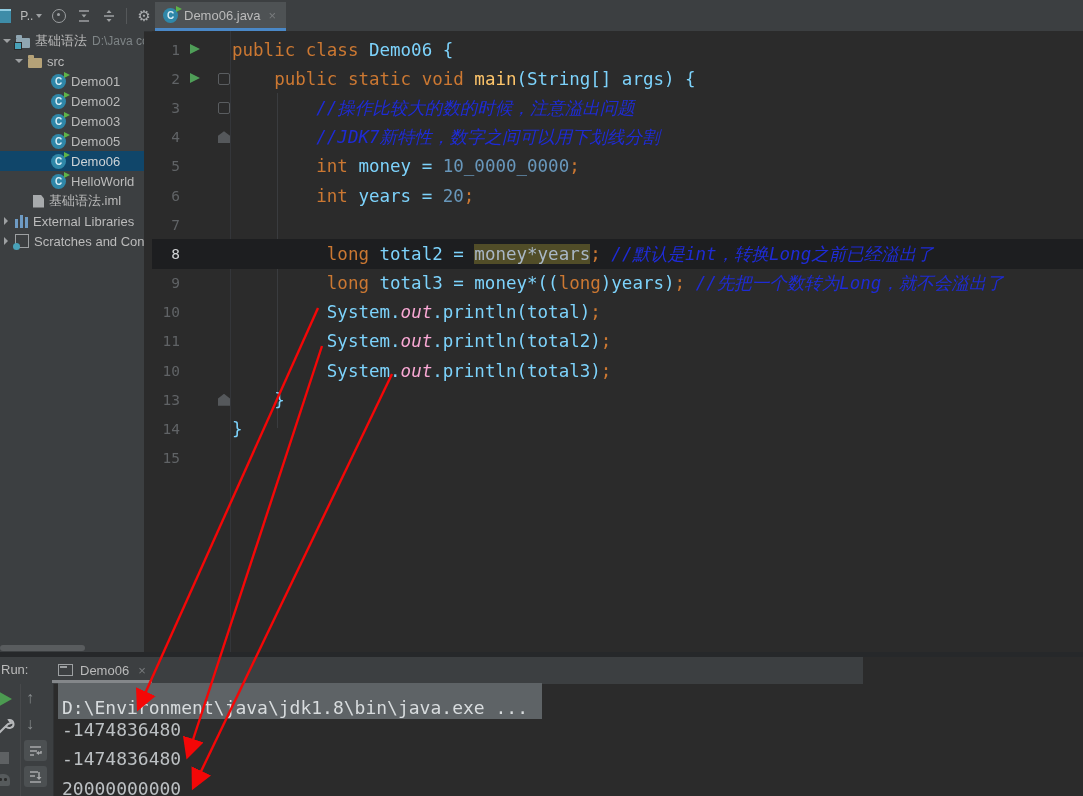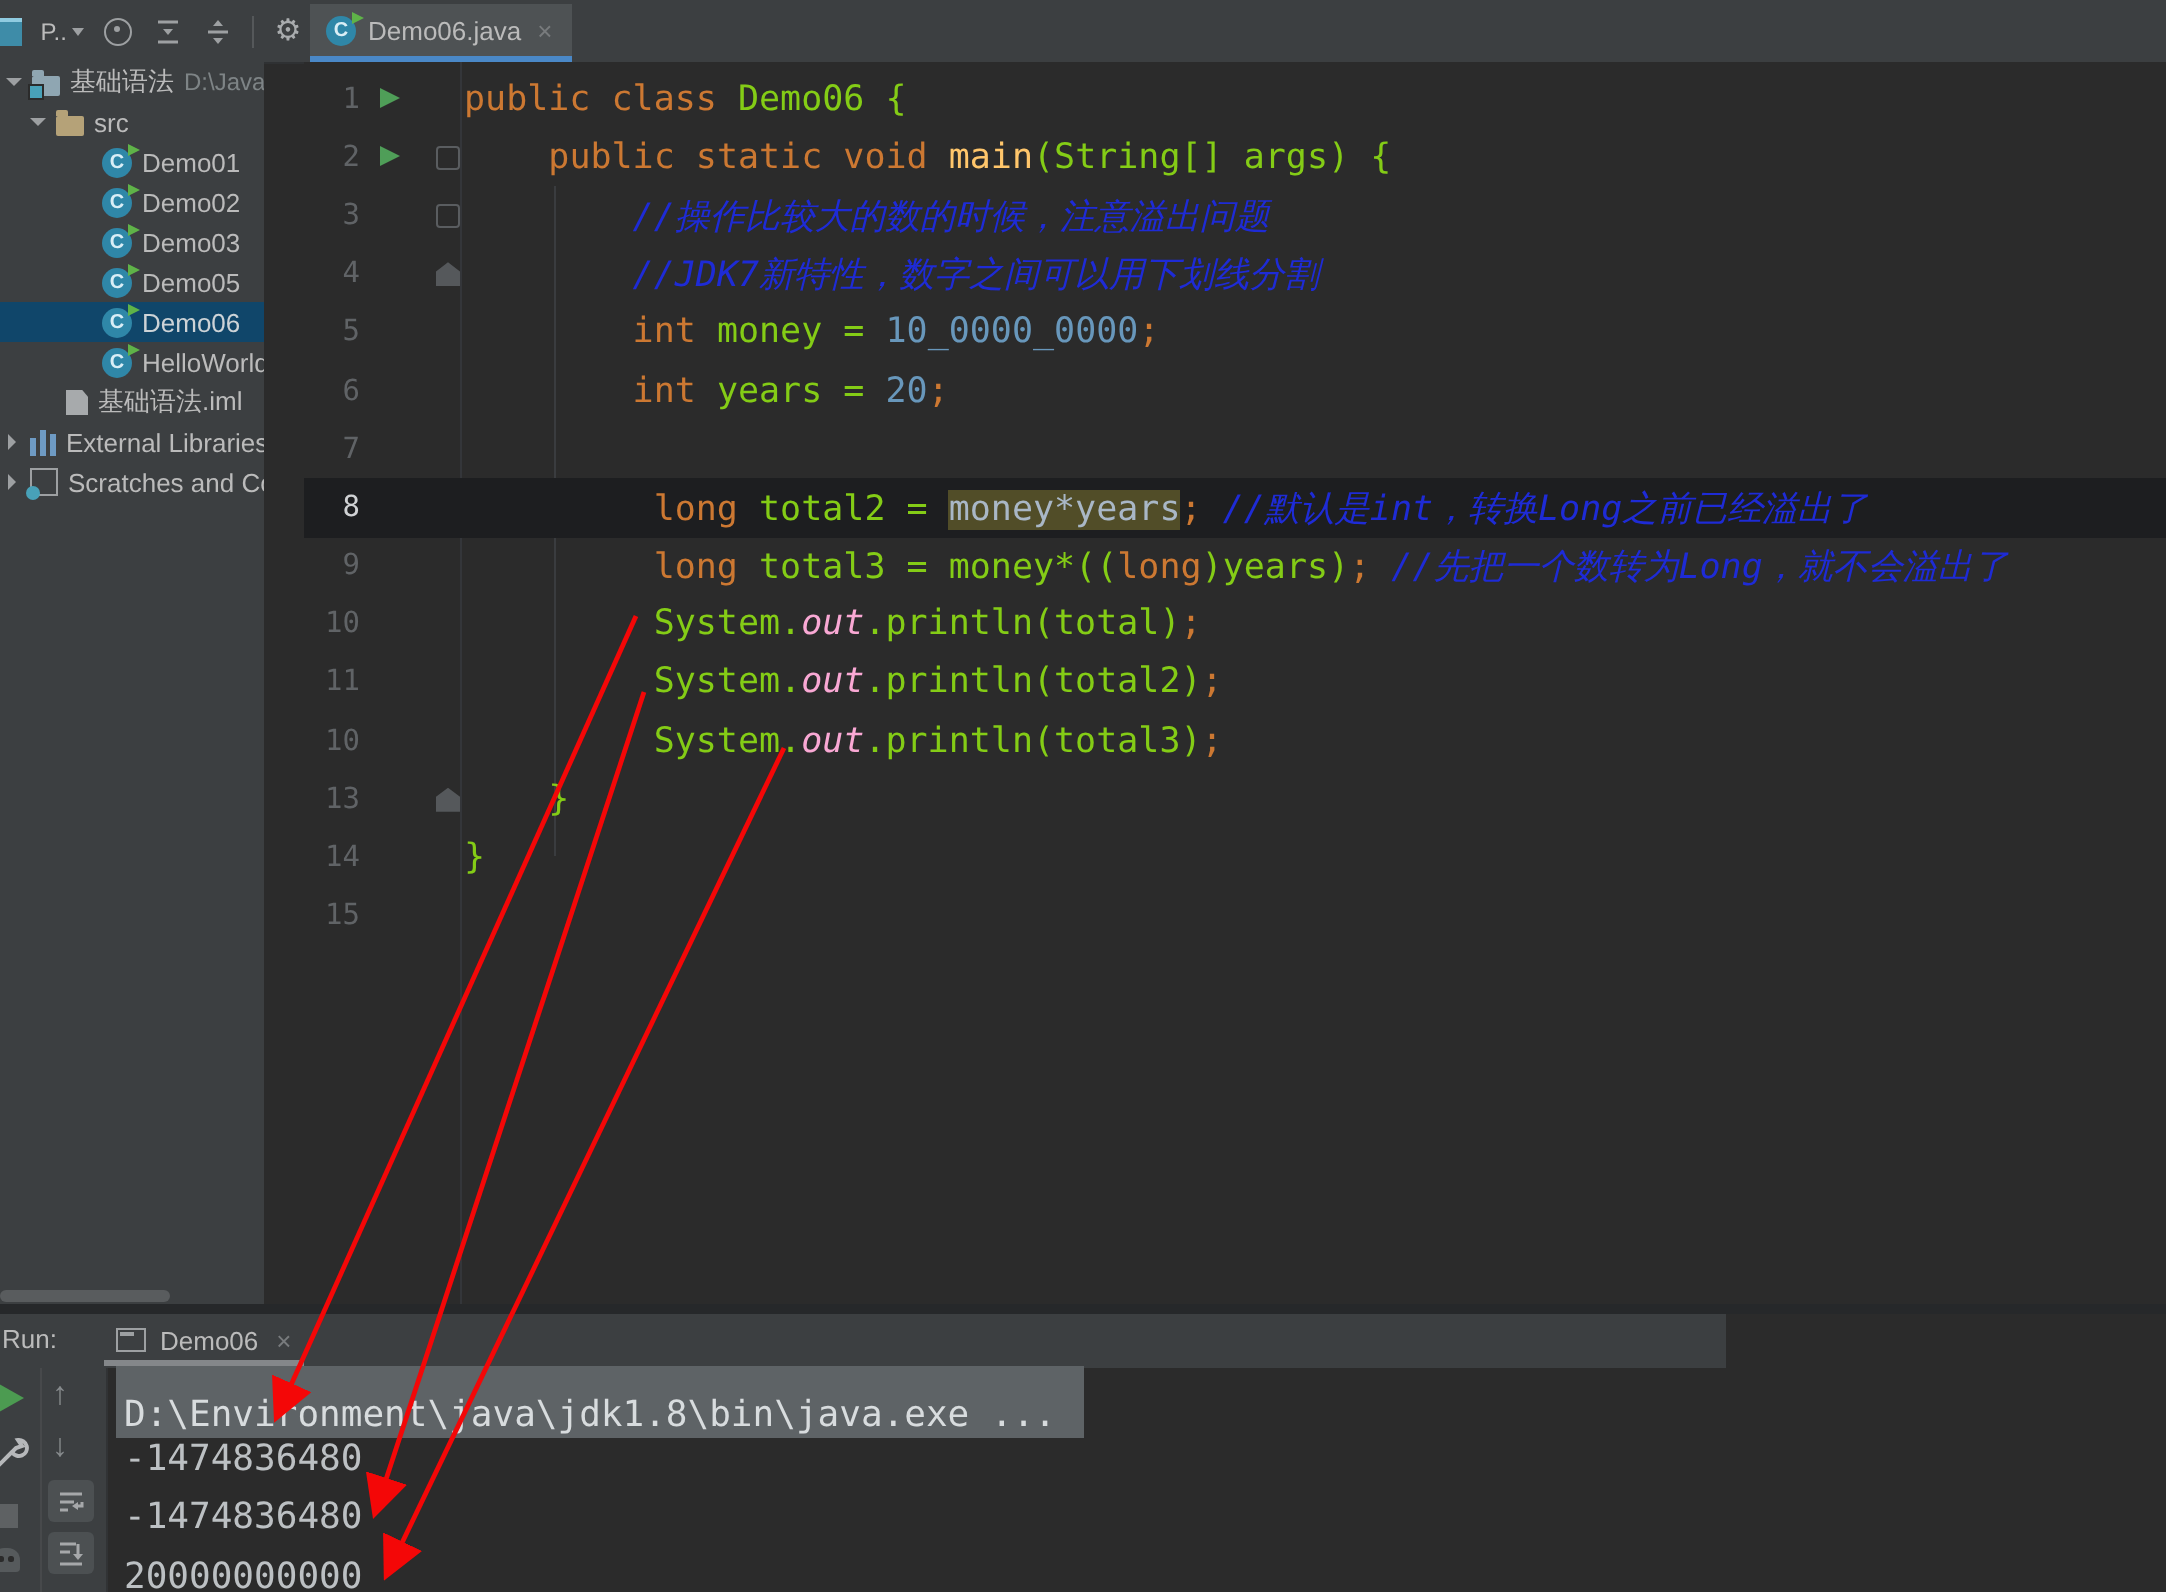--- a/index.html
+++ b/index.html
@@ -30,21 +30,21 @@
   .folder::before{content:'';position:absolute;top:-3px;left:0;width:6px;height:3px;border-radius:1px 1px 0 0;background:inherit;}
   .f-root{background:#8FA6B2;}
   .f-root::after{content:'';position:absolute;left:-2px;bottom:-2px;width:6px;height:6px;background:#48A1B8;border:1px solid #2B2B2B;}
   .f-src{background:#B5A278;}
   .ic-iml{width:11px;height:13px;background:#A7AAAC;clip-path:polygon(0 0,70% 0,100% 30%,100% 100%,0 100%);flex:none;}
   .ic-lib{display:inline-flex;gap:2px;align-items:flex-end;height:13px;flex:none;}
   .ic-lib i{display:block;width:3px;background:#6E9BC4;}
   .ic-scratch{position:relative;width:12px;height:12px;border:1.5px solid #9DA0A2;flex:none;}
   .ic-scratch::after{content:'';position:absolute;left:-3px;bottom:-3px;width:7px;height:7px;border-radius:50%;background:#48A1B8;}
   
-  .ptree{position:absolute;left:0;top:31px;width:132px;height:621px;background:#3C3F41;overflow:hidden;font-size:13px;}
+  .ptree{position:absolute;left:0;top:31px;width:144px;height:621px;background:#3C3F41;overflow:hidden;font-size:13px;}
   .trow{display:flex;align-items:center;gap:5px;height:20px;white-space:nowrap;color:#BBBBBB;}
   .trow.sel{background:#10466A;color:#CDD3D7;}
   .tpath{color:#7E8486;font-size:12px;}
   .chev{flex:none;width:8px;display:flex;justify-content:center;}
   .chev.open i{width:0;height:0;border-top:4px solid #9DA0A2;border-left:4px solid transparent;border-right:4px solid transparent;}
   .chev.closed i{width:0;height:0;border-left:4px solid #9DA0A2;border-top:4px solid transparent;border-bottom:4px solid transparent;}
   .pscroll{position:absolute;left:0;top:614px;width:85px;height:6px;background:#595C5E;border-radius:3px;}
   
   .editor{position:absolute;left:152px;top:31px;width:931px;height:621px;background:#2B2B2B;overflow:hidden;}
   .gutterline{position:absolute;left:78px;top:0;width:1px;height:100%;background:#34363A;}
@@ -56,21 +56,21 @@
   .lnum{position:absolute;left:0;top:0;width:28px;height:100%;display:flex;align-items:center;justify-content:flex-end;
         font-size:14.5px;color:#606366;font-family:"DejaVu Sans Mono",monospace;}
   .current .lnum{color:#D0D2D4;}
   .runarrow{position:absolute;left:38px;top:50%;margin-top:-5.5px;width:0;height:0;
         border-left:10px solid #4F9E58;border-top:5.5px solid transparent;border-bottom:5.5px solid transparent;}
   .foldbox{position:absolute;left:66px;top:50%;margin-top:-6px;width:10px;height:10px;border:1px solid #5A5D60;border-radius:2px;}
   .foldhouse{position:absolute;left:66px;top:50%;margin-top:-6px;width:12px;height:12px;background:#55585B;
         clip-path:polygon(50% 0,100% 38%,100% 100%,0 100%,0 38%);}
   .ltxt{white-space:pre;}
   .sg-kw{color:#CC7832;}
-  .sg-pl{color:#84cc16;}
+  .sg-pl{color:#7dd3fc;}
   .sg-num{color:#6897BB;}
   .sg-semi{color:#CC7832;}
   .sg-cmt{color:#1E2BD6;font-style:italic;}
   .sg-fld{color:#f9a8d4;font-style:italic;}
   .sg-mth{color:#FFC66B;}
   .sg-hl{color:#A9B7C6;background:#514D28;}
   
   .gapstrip{position:absolute;left:0;top:652px;width:1083px;height:5px;background:#26282A;}
   .runhead{position:absolute;left:0;top:657px;width:863px;height:27px;background:#3C3F41;}
   .runlabel{position:absolute;left:1px;top:5px;font-size:13px;color:#BBBBBB;}

